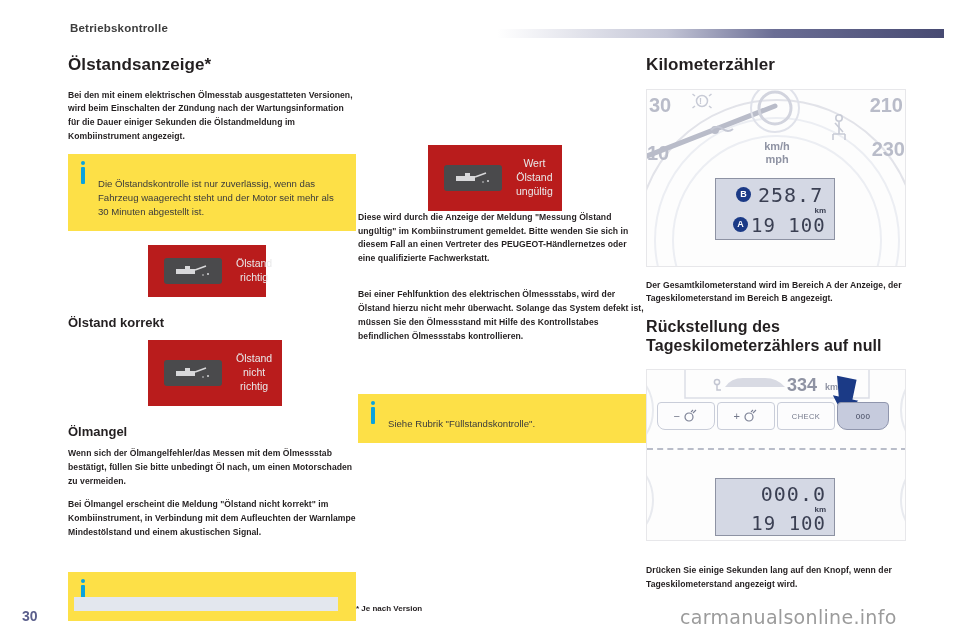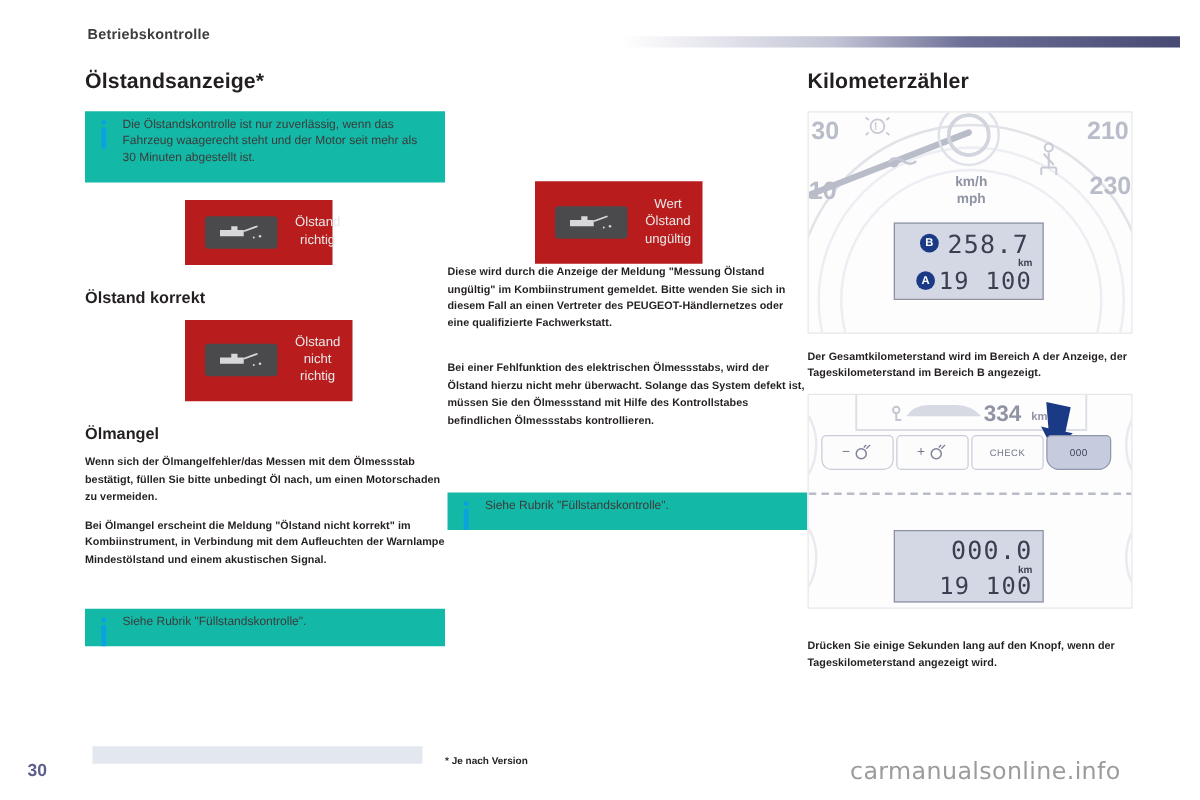--- a/index.html
+++ b/index.html
@@ -37,21 +37,21 @@
   h2.sub{
     font-size:13px;font-weight:bold;margin:18px 0 8px 0;color:#231f20;line-height:1.2;
   }
   p.body{
     font-size:8.6px;font-weight:bold;line-height:1.62;margin:0 0 9px 0;color:#231f20;
     letter-spacing:.05px;
   }
 
   
   .note{
-    position:relative;background:#14b8a6;padding:4px 12px 12px 30px;
+    position:relative;background:#fde047;padding:23px 12px 12px 30px;
     margin:10px 0 0 0;box-sizing:border-box;
   }
   .note .ibar{
     position:absolute;left:13px;top:13px;width:4px;height:17px;background:#0aa3dd;border-radius:1px;
   }
   .note .idot{
     position:absolute;left:13px;top:7px;width:4px;height:4px;background:#0aa3dd;border-radius:50%;
   }
   .note p{margin:0;font-size:9.6px;line-height:1.45;color:#3b3b3b;font-weight:normal;}
 
@@ -117,20 +117,21 @@
 
   <div class="header">
     <div class="header-title">Betriebskontrolle</div>
     <div class="header-rule"></div>
   </div>
 
   <div class="col col-1">
 
     <h1 class="sec">Ölstandsanzeige*</h1>
 
+    <p class="body">Bei den mit einem elektrischen Ölmesstab ausgestatteten Versionen, wird beim Einschalten der Zündung nach der Wartungsinformation für die Dauer einiger Sekunden die Ölstandmeldung im Kombiinstrument angezeigt.</p>
 
     <div class="note">
       <span class="idot"></span>
       <span class="ibar"></span>
       <p>Die Ölstandskontrolle ist nur zuverlässig, wenn das Fahrzeug waagerecht steht und der Motor seit mehr als 30 Minuten abgestellt ist.</p>
     </div>
 
     <div class="panel" style="margin-top:14px;width:118px;margin-left:80px;">
       <div class="screen">
         <svg width="40" height="18" viewBox="0 0 40 18">
@@ -247,20 +248,21 @@
         <div class="badge" style="left:20px;top:8px;">B</div>
         <div class="num" style="position:absolute;left:42px;top:4px;font-size:20px;">258.7</div>
         <div style="position:absolute;right:8px;top:27px;font-size:8px;font-weight:bold;color:#3a3f52;">km</div>
         <div class="badge" style="left:17px;top:38px;">A</div>
         <div class="num" style="position:absolute;left:35px;top:35px;font-size:19px;">19 100</div>
       </div>
     </div>
 
     <p class="body" style="margin-top:12px;">Der Gesamtkilometerstand wird im Bereich A der Anzeige, der Tageskilometerstand im Bereich B angezeigt.</p>
 
+    <h1 class="sec" style="margin-top:12px;font-size:16px;">Rückstellung des Tageskilometerzählers auf null</h1>
 
     <div class="instr instr-bot">
       <svg width="260" height="172" style="position:absolute;left:0;top:0;">
         <circle cx="-40" cy="40" r="46" fill="none" stroke="#e8eaef" stroke-width="2"></circle>
         <circle cx="300" cy="40" r="46" fill="none" stroke="#e8eaef" stroke-width="2"></circle>
         <circle cx="-40" cy="130" r="46" fill="none" stroke="#e8eaef" stroke-width="2"></circle>
         <circle cx="300" cy="130" r="46" fill="none" stroke="#e8eaef" stroke-width="2"></circle>
 
         <path d="M38 -6 L222 -6 L222 28 L38 28 Z" fill="none" stroke="#dcdee6" stroke-width="1.5"></path>
 

